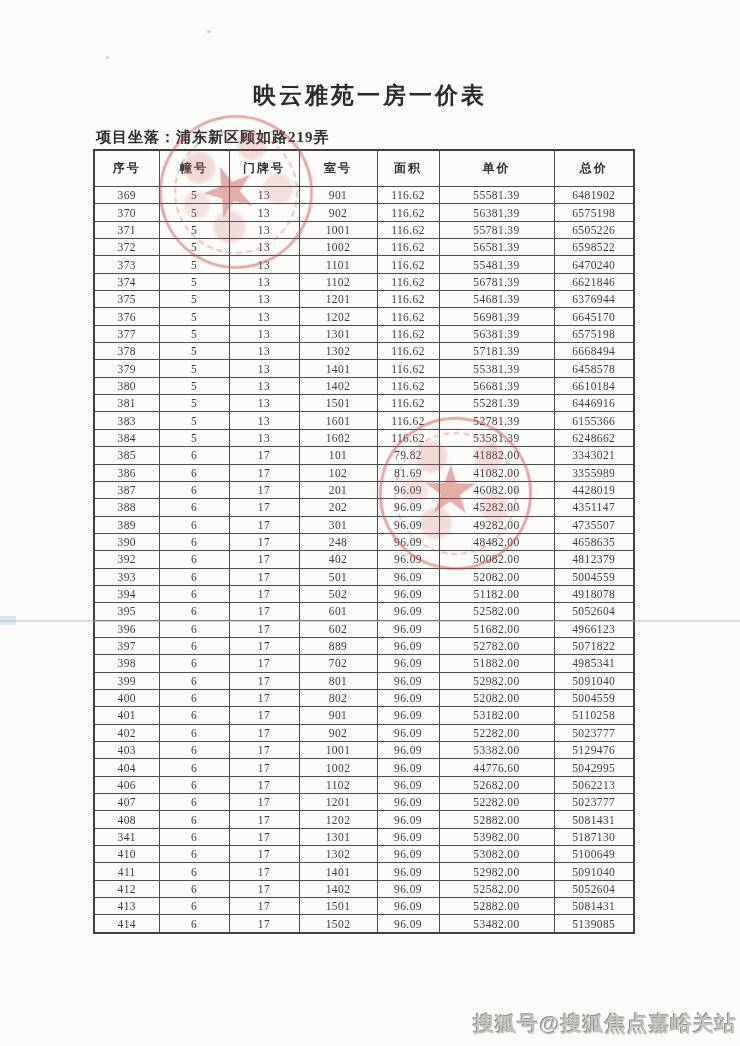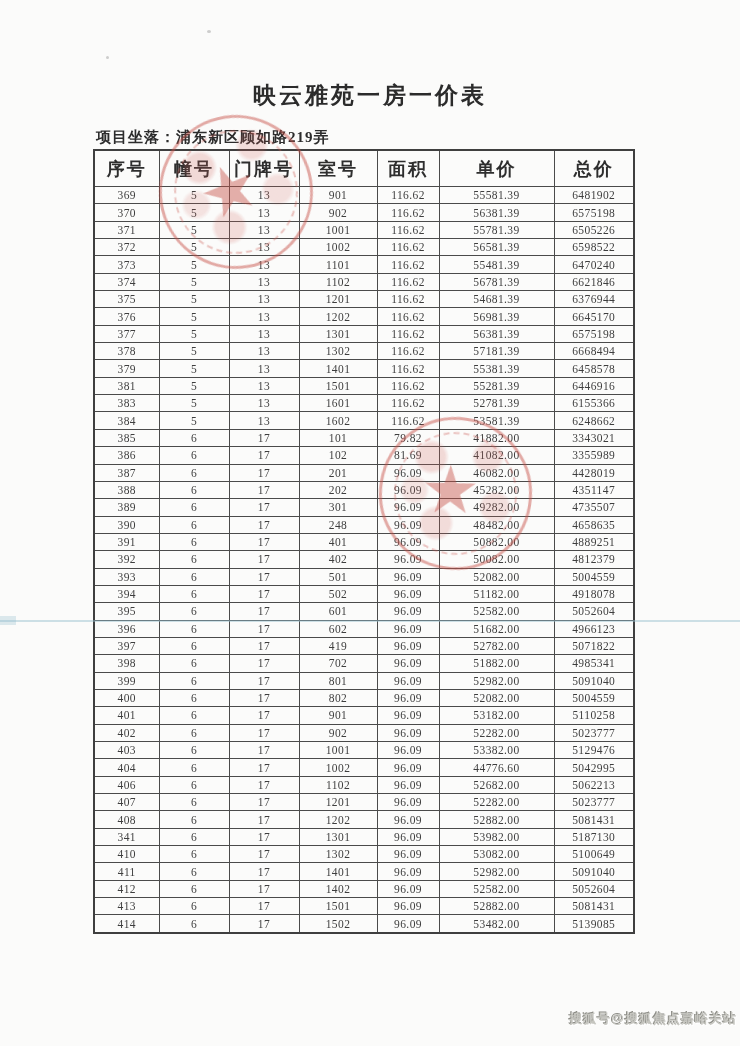--- a/index.html
+++ b/index.html
@@ -28,21 +28,21 @@
     border-collapse:collapse; table-layout:fixed; width:540px;
     border:2px solid #3f3f3f;
     background:transparent;
   }
   .price-table th, .price-table td {
     border:1px solid #4a4a4a;
     text-align:center; vertical-align:middle;
     padding:0; overflow:hidden; white-space:nowrap;
   }
   .price-table thead th {
-    height:35px; font-size:18px; font-weight:bold; color:#2e2e2e;
+    height:35px; font-size:12px; font-weight:bold; color:#2e2e2e;
     letter-spacing:2px;
   }
   .price-table tbody td {
     height:16.35px; font-size:11.5px; color:#3e3e3e; letter-spacing:0.4px;
   }
   
   .stamp {
     position:absolute; border-radius:50%;
     border:3px solid rgba(198,80,72,0.48);
     pointer-events:none; z-index:5;
@@ -79,21 +79,21 @@
   .scan-line-stub {
     position:absolute; top:616px; left:0; width:16px; height:9px;
     background:rgba(147,188,205,0.30); z-index:2; pointer-events:none;
   }
   .speck { position:absolute; background:rgba(120,120,120,0.35); border-radius:50%; }
   .speck-1 { top:30px; left:207px; width:4px; height:3px; }
   .speck-2 { top:56px; left:106px; width:3px; height:3px; }
   
   .watermark {
     position:absolute; top:1010px; right:3px;
-    font-size:13px; font-weight:bold; letter-spacing:1px;
+    font-size:21px; font-weight:bold; letter-spacing:1px;
     color:#c6c6c0;
     text-shadow:-1px -1px 0 #8d8d87, 1px 1px 0 #ffffff;
     font-family:"Liberation Sans","DejaVu Sans",sans-serif;
     z-index:6;
   }
 </style>
 </head>
 <body>
 
 <div class="page">
@@ -220,20 +220,29 @@
           <tr>
             <td>379</td>
             <td>5</td>
             <td>13</td>
             <td>1401</td>
             <td>116.62</td>
             <td>55381.39</td>
             <td>6458578</td>
           </tr>
           <tr>
+            <td>380</td>
+            <td>5</td>
+            <td>13</td>
+            <td>1402</td>
+            <td>116.62</td>
+            <td>56681.39</td>
+            <td>6610184</td>
+          </tr>
+          <tr>
             <td>381</td>
             <td>5</td>
             <td>13</td>
             <td>1501</td>
             <td>116.62</td>
             <td>55281.39</td>
             <td>6446916</td>
           </tr>
           <tr>
             <td>383</td>
@@ -301,29 +310,20 @@
           <tr>
             <td>390</td>
             <td>6</td>
             <td>17</td>
             <td>248</td>
             <td>96.09</td>
             <td>48482.00</td>
             <td>4658635</td>
           </tr>
           <tr>
-            <td>391</td>
-            <td>6</td>
-            <td>17</td>
-            <td>401</td>
-            <td>96.09</td>
-            <td>50882.00</td>
-            <td>4889251</td>
-          </tr>
-          <tr>
             <td>392</td>
             <td>6</td>
             <td>17</td>
             <td>402</td>
             <td>96.09</td>
             <td>50082.00</td>
             <td>4812379</td>
           </tr>
           <tr>
             <td>393</td>
@@ -358,21 +358,21 @@
             <td>17</td>
             <td>602</td>
             <td>96.09</td>
             <td>51682.00</td>
             <td>4966123</td>
           </tr>
           <tr>
             <td>397</td>
             <td>6</td>
             <td>17</td>
-            <td>419</td>
+            <td>889</td>
             <td>96.09</td>
             <td>52782.00</td>
             <td>5071822</td>
           </tr>
           <tr>
             <td>398</td>
             <td>6</td>
             <td>17</td>
             <td>702</td>
             <td>96.09</td>

